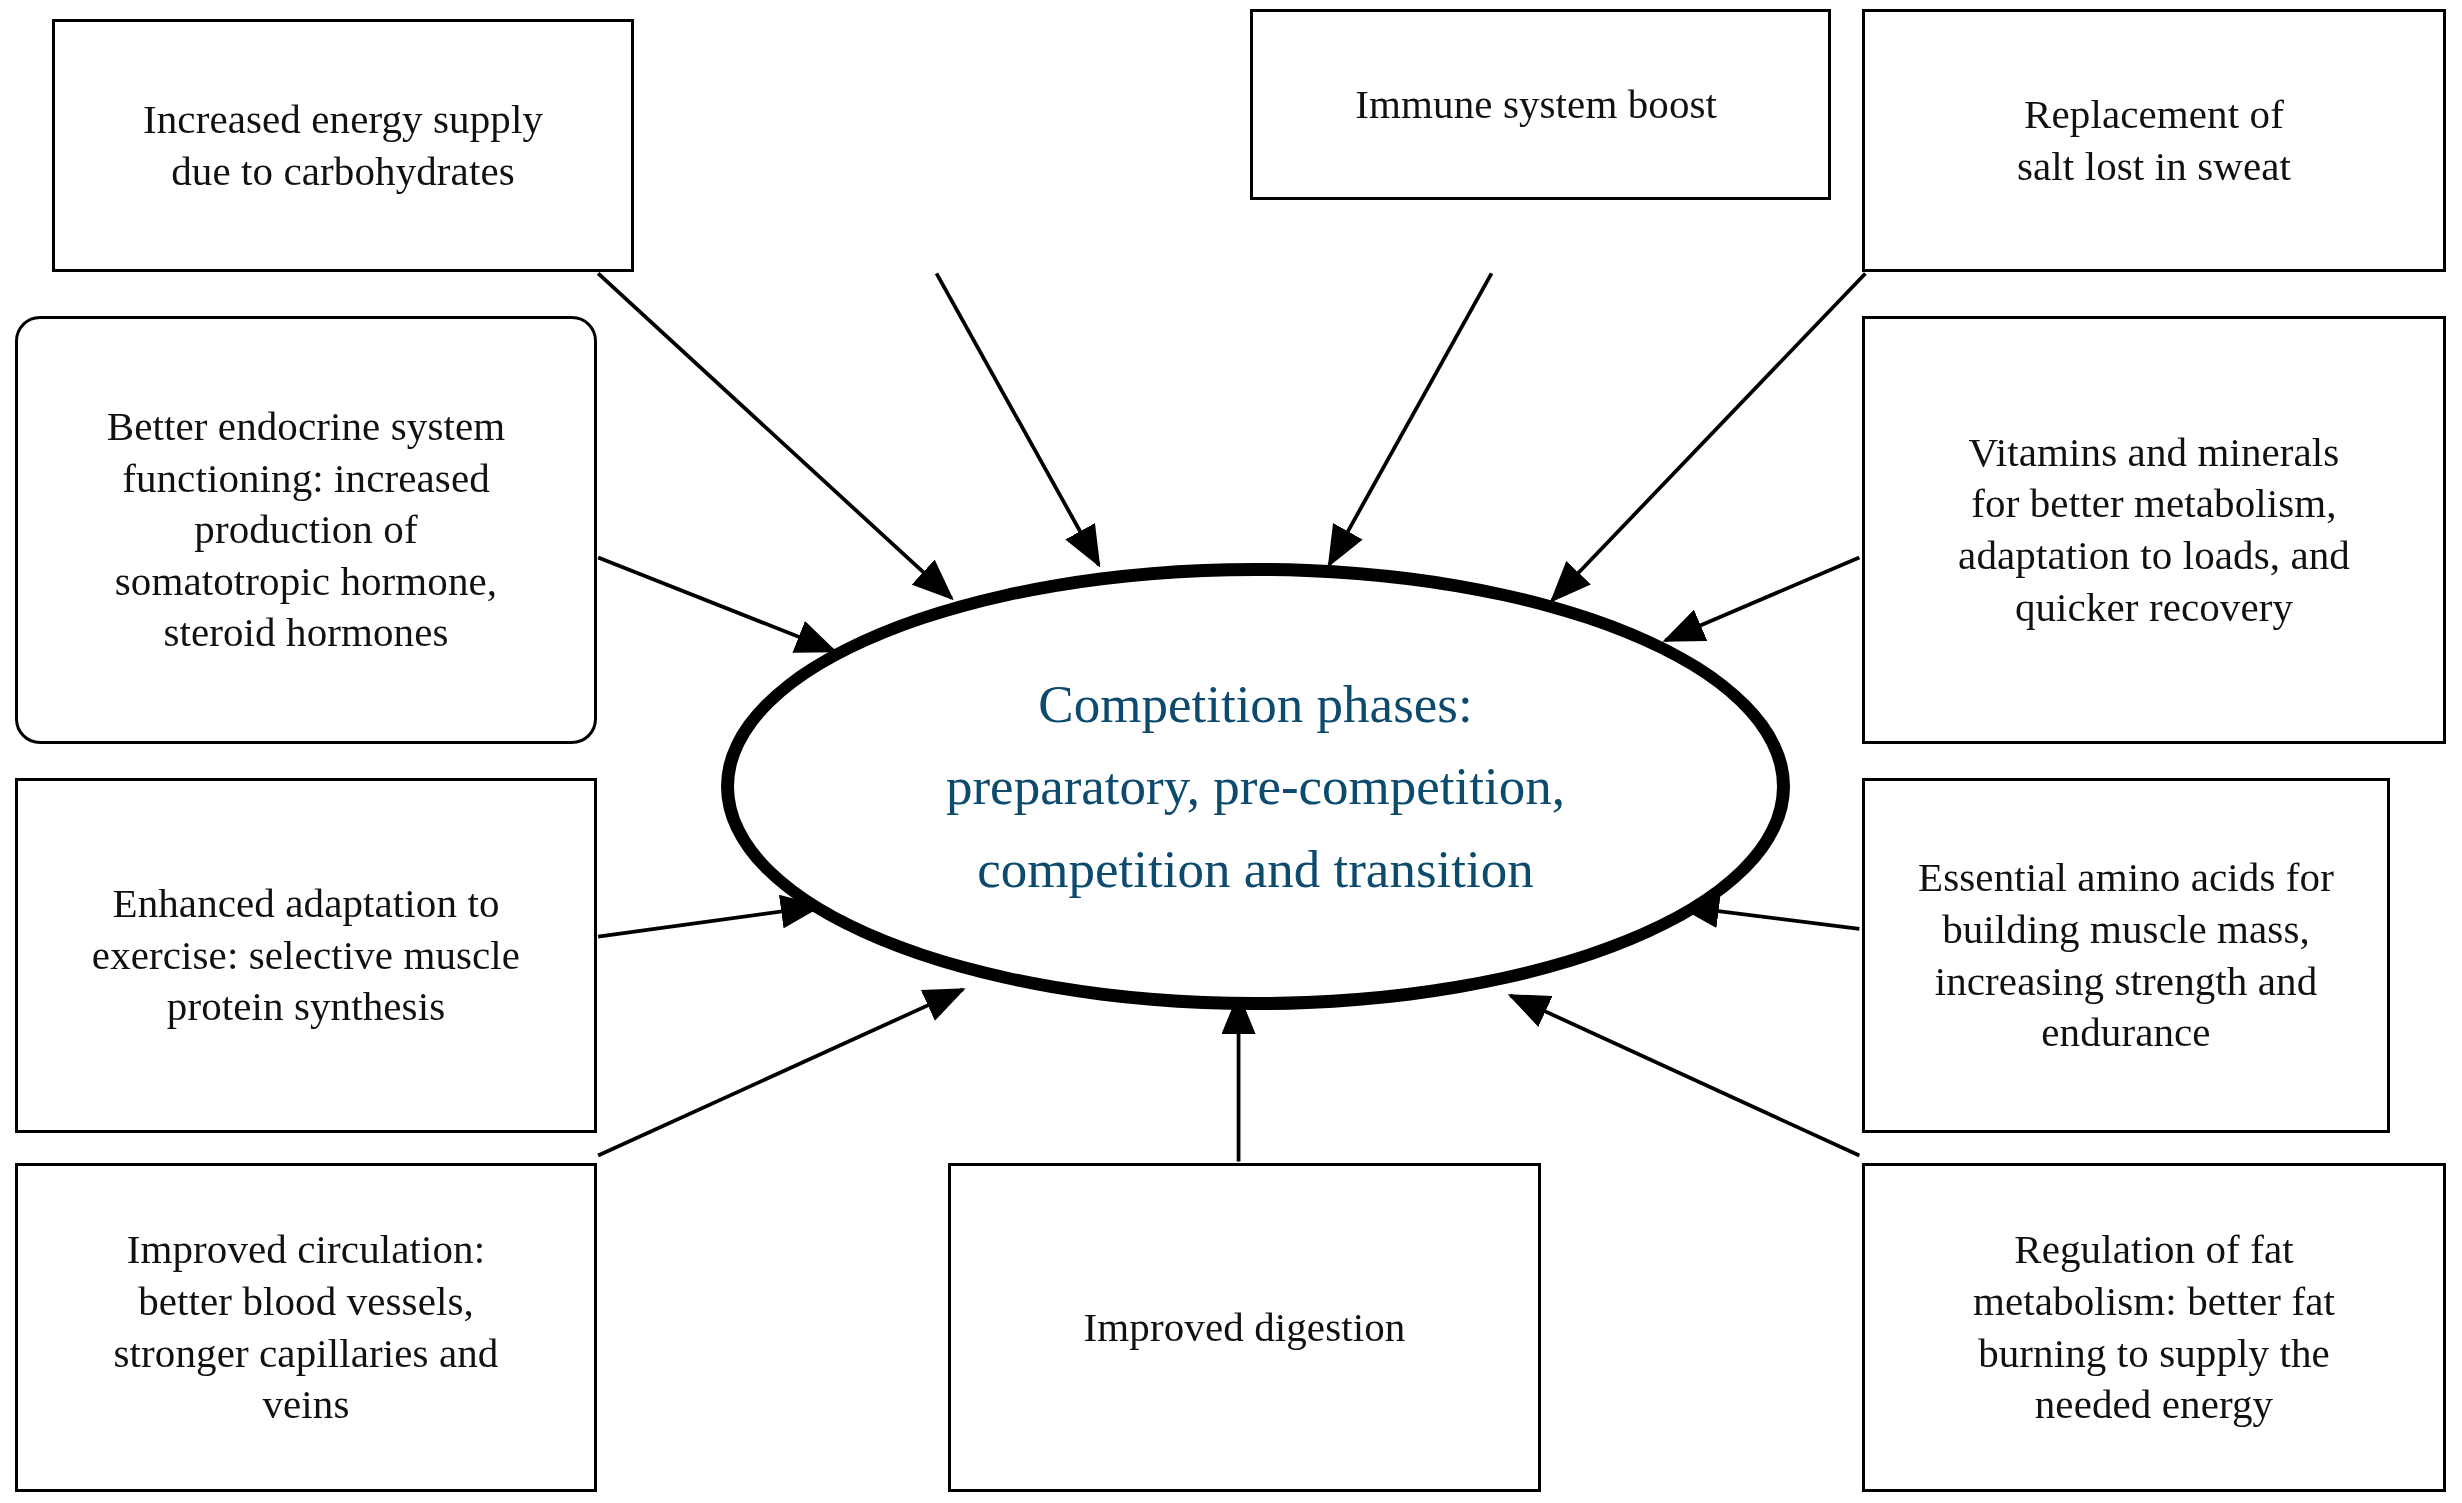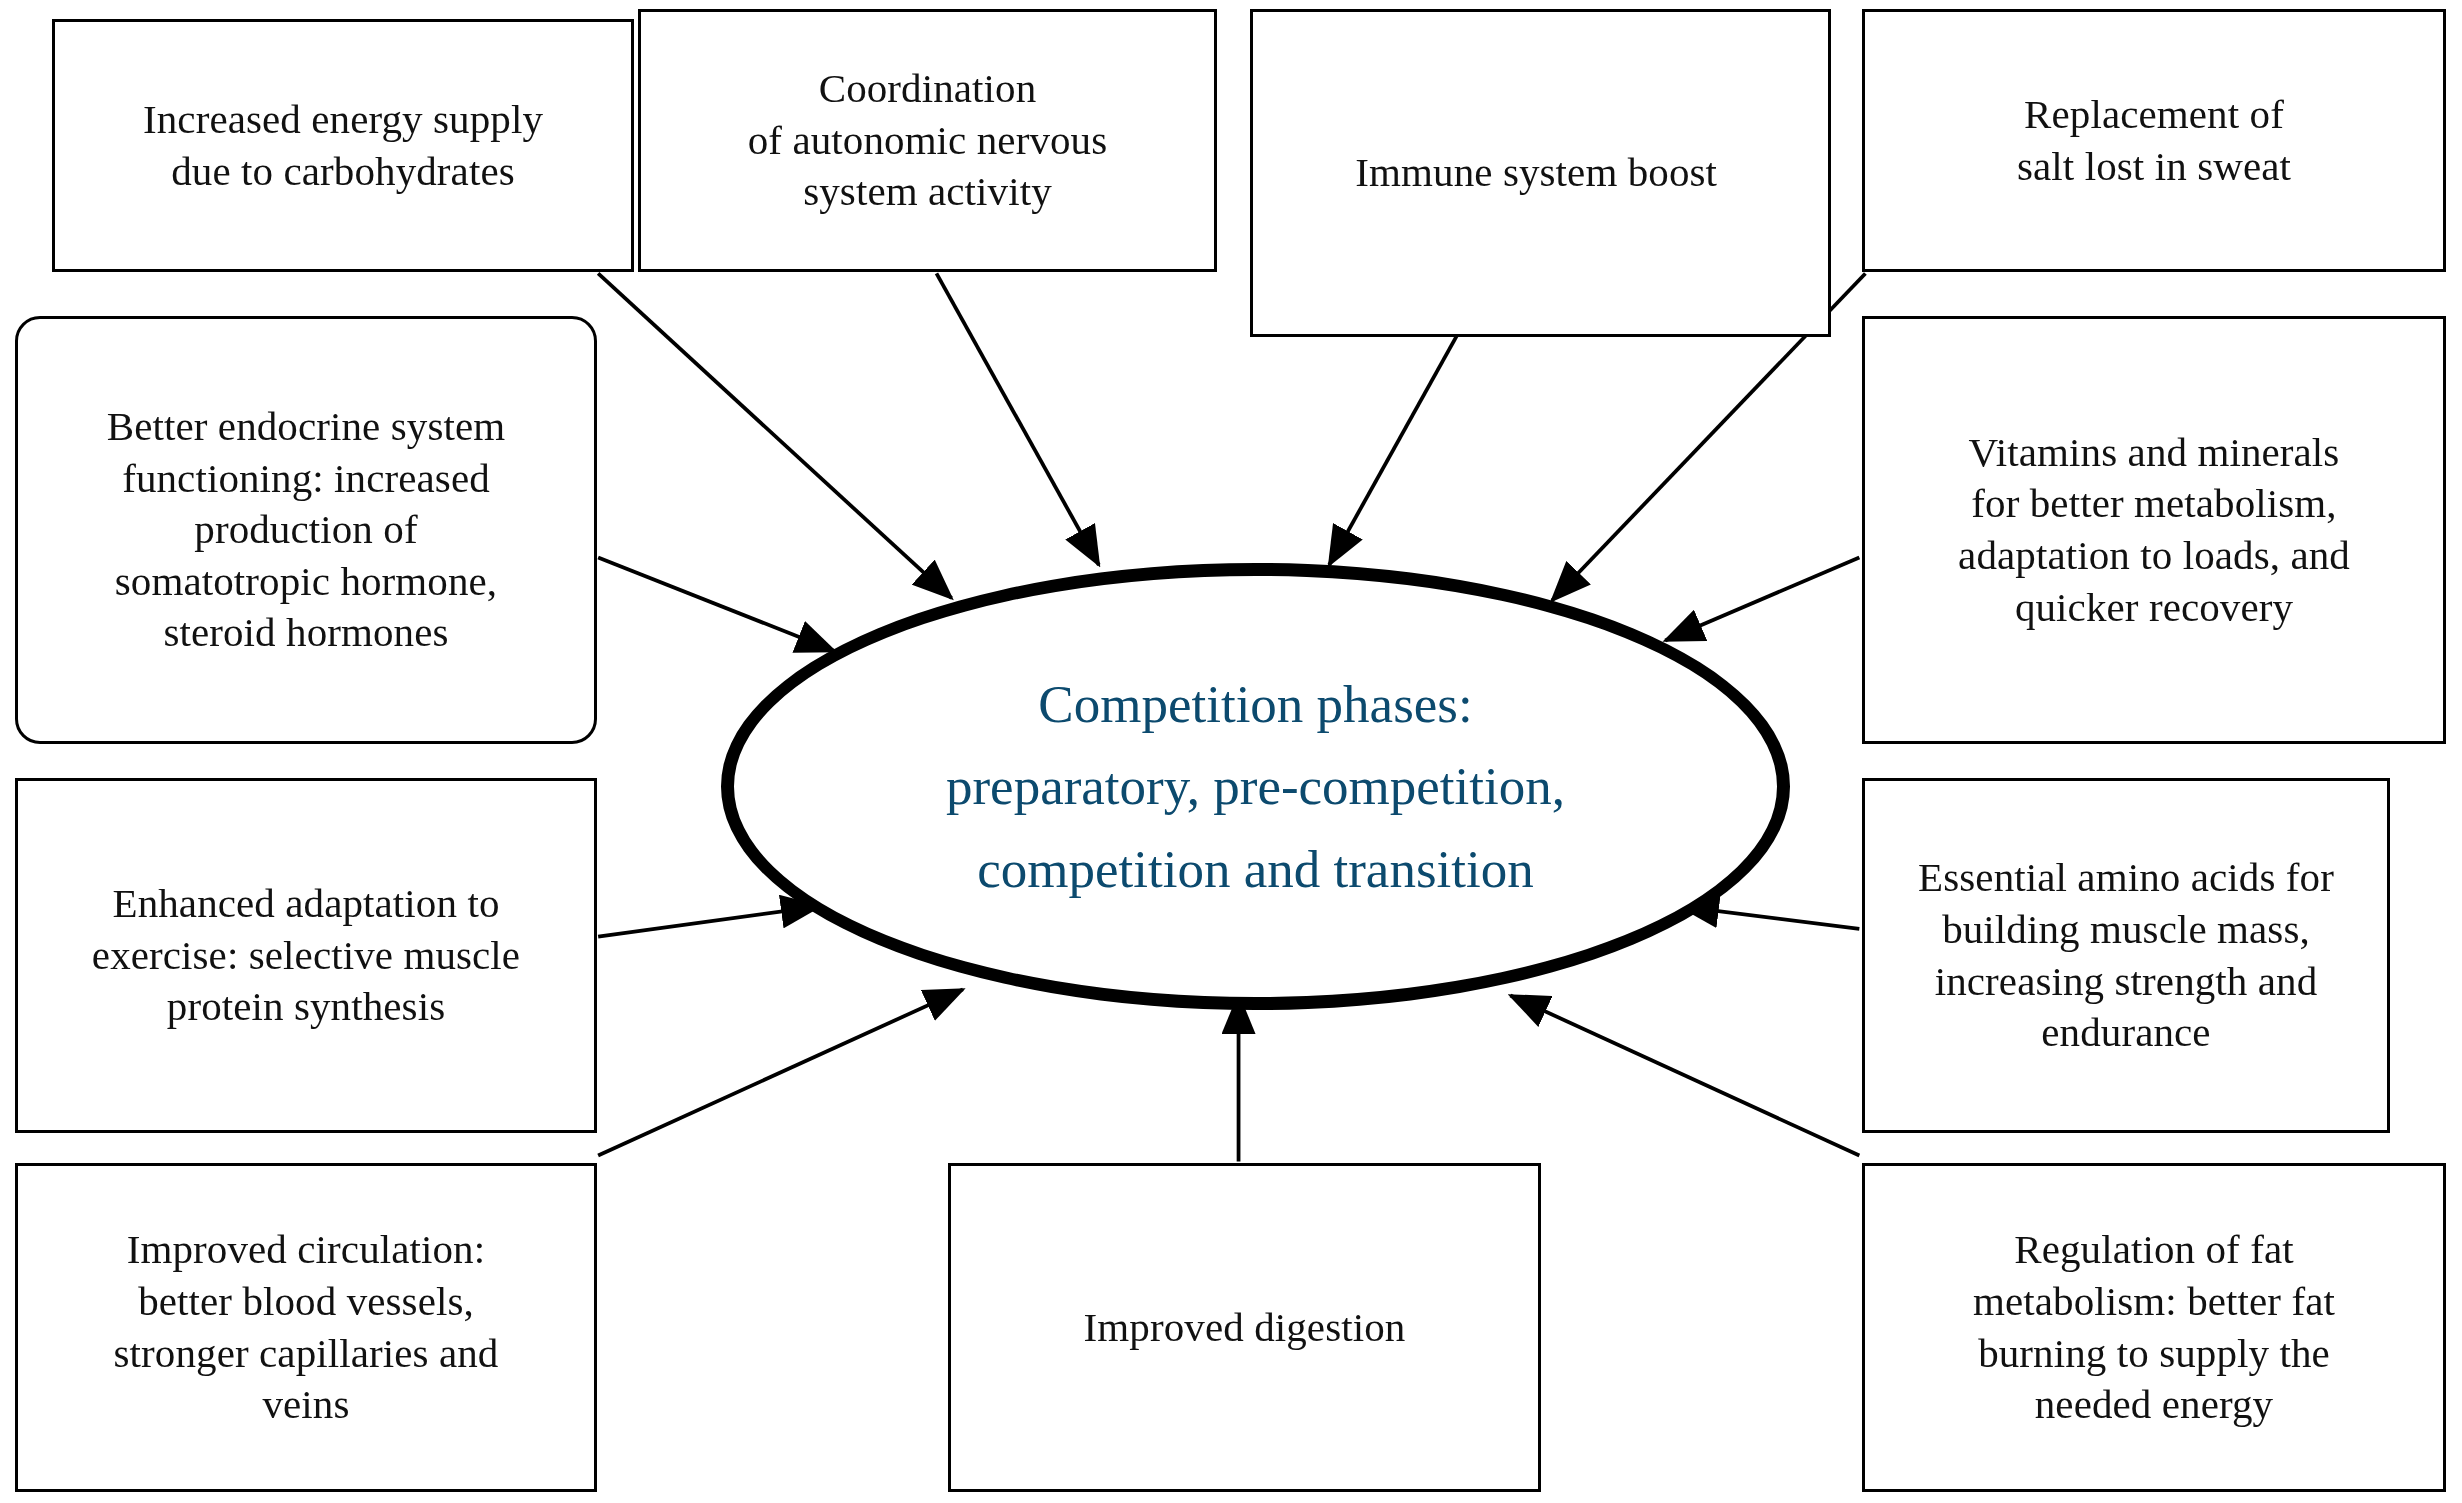--- a/index.html
+++ b/index.html
@@ -86,27 +86,22 @@
       <line x1="1640" y1="1538" x2="1640" y2="1318"></line>
       <line x1="2462" y1="1530" x2="2000" y2="1318"></line>
     </g>
   </svg>
 
   <div class="node-box" style="left:15px; top:19px; width:582px; height:253px;margin-left:37px;">
     <span class="node-label">Increased energy supply
 due to carbohydrates</span>
   </div>
 
-  <div class="node-box" style="left:638px; top:9px; width:579px; height:263px;">
-    <span class="node-label">Coordination
-of autonomic nervous
-system activity</span>
-  </div>
 
-  <div class="node-box" style="left:1250px; top:9px; width:581px; height:328px;padding-left:8px;">
+  <div class="node-box" style="left:1250px; top:9px; width:581px; height:191px;padding-left:8px;">
     <span class="node-label">Immune system boost</span>
   </div>
 
   <div class="node-box" style="left:1862px; top:9px; width:584px; height:263px;">
     <span class="node-label">Replacement of
 salt lost in sweat</span>
   </div>
 
   <div class="node-box" style="left:15px; top:316px; width:582px; height:428px;border-radius:25px;">
     <span class="node-label">Better endocrine system

